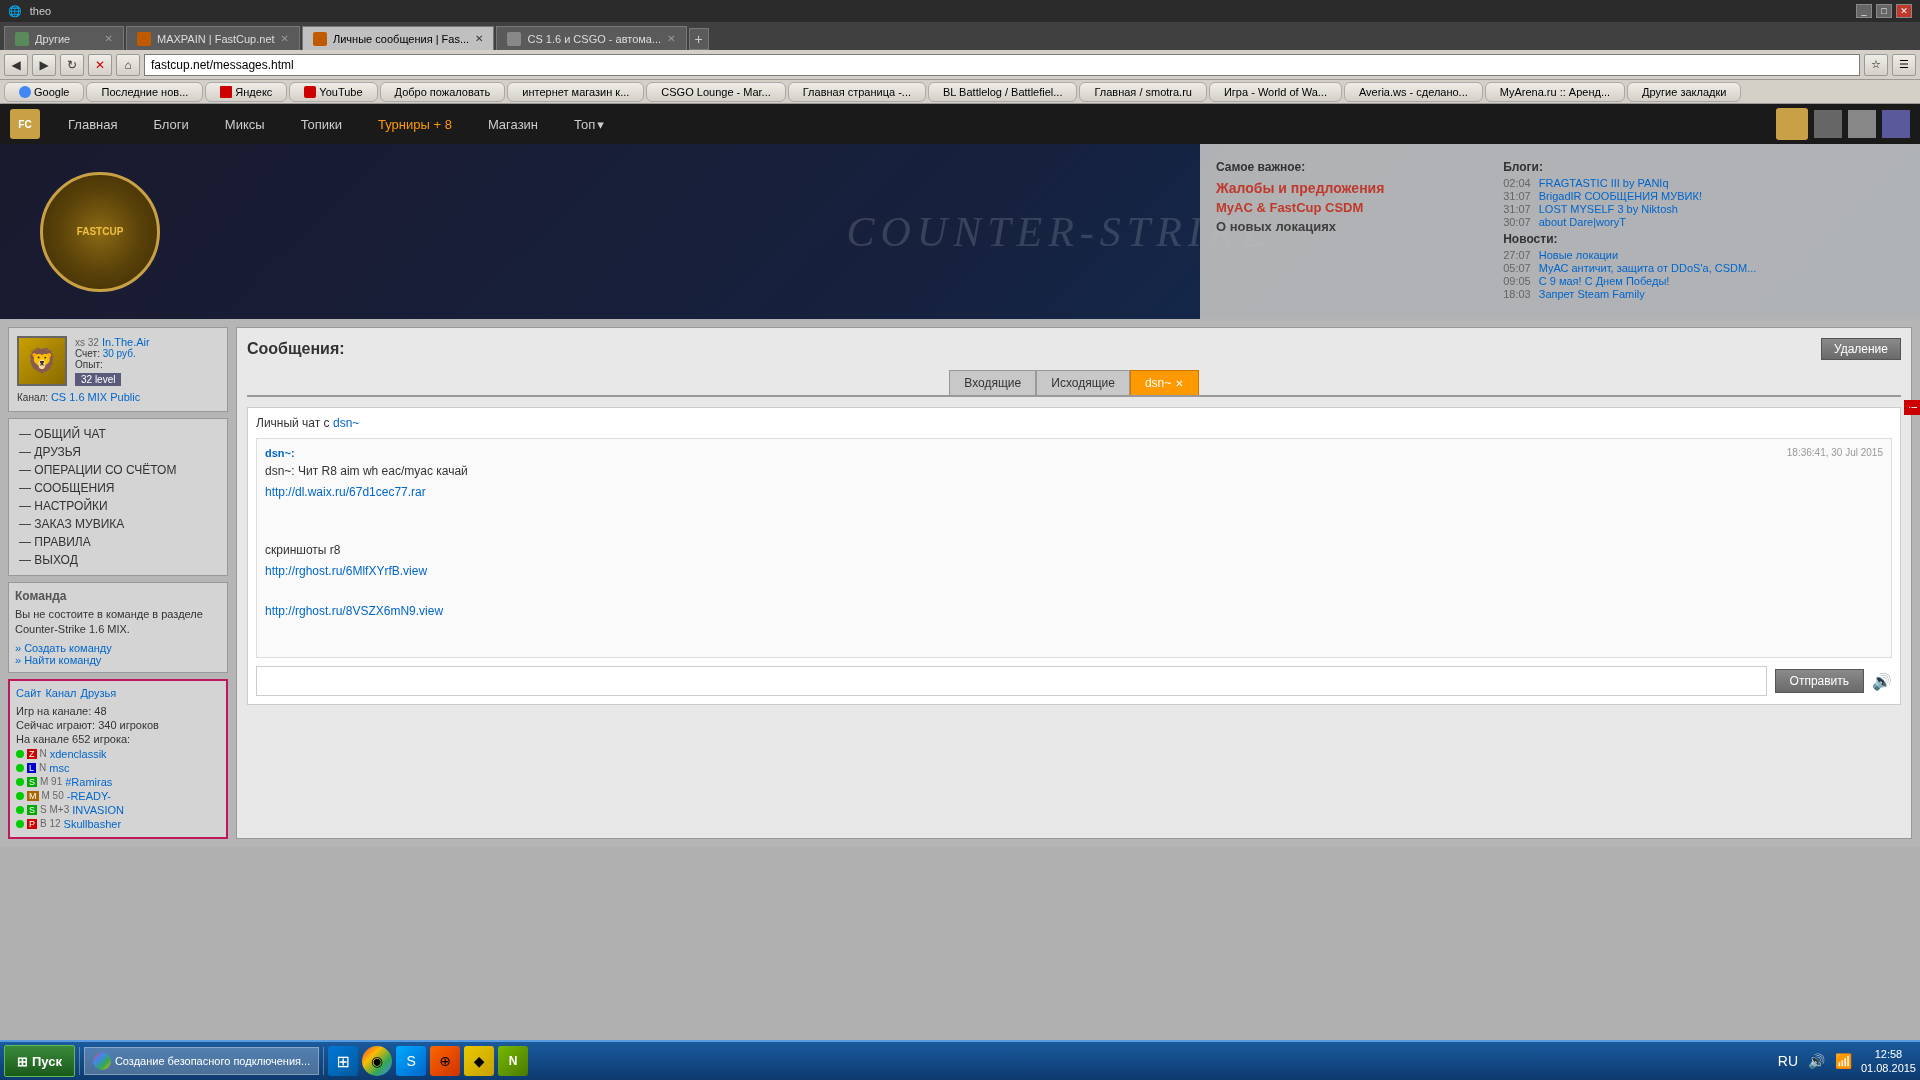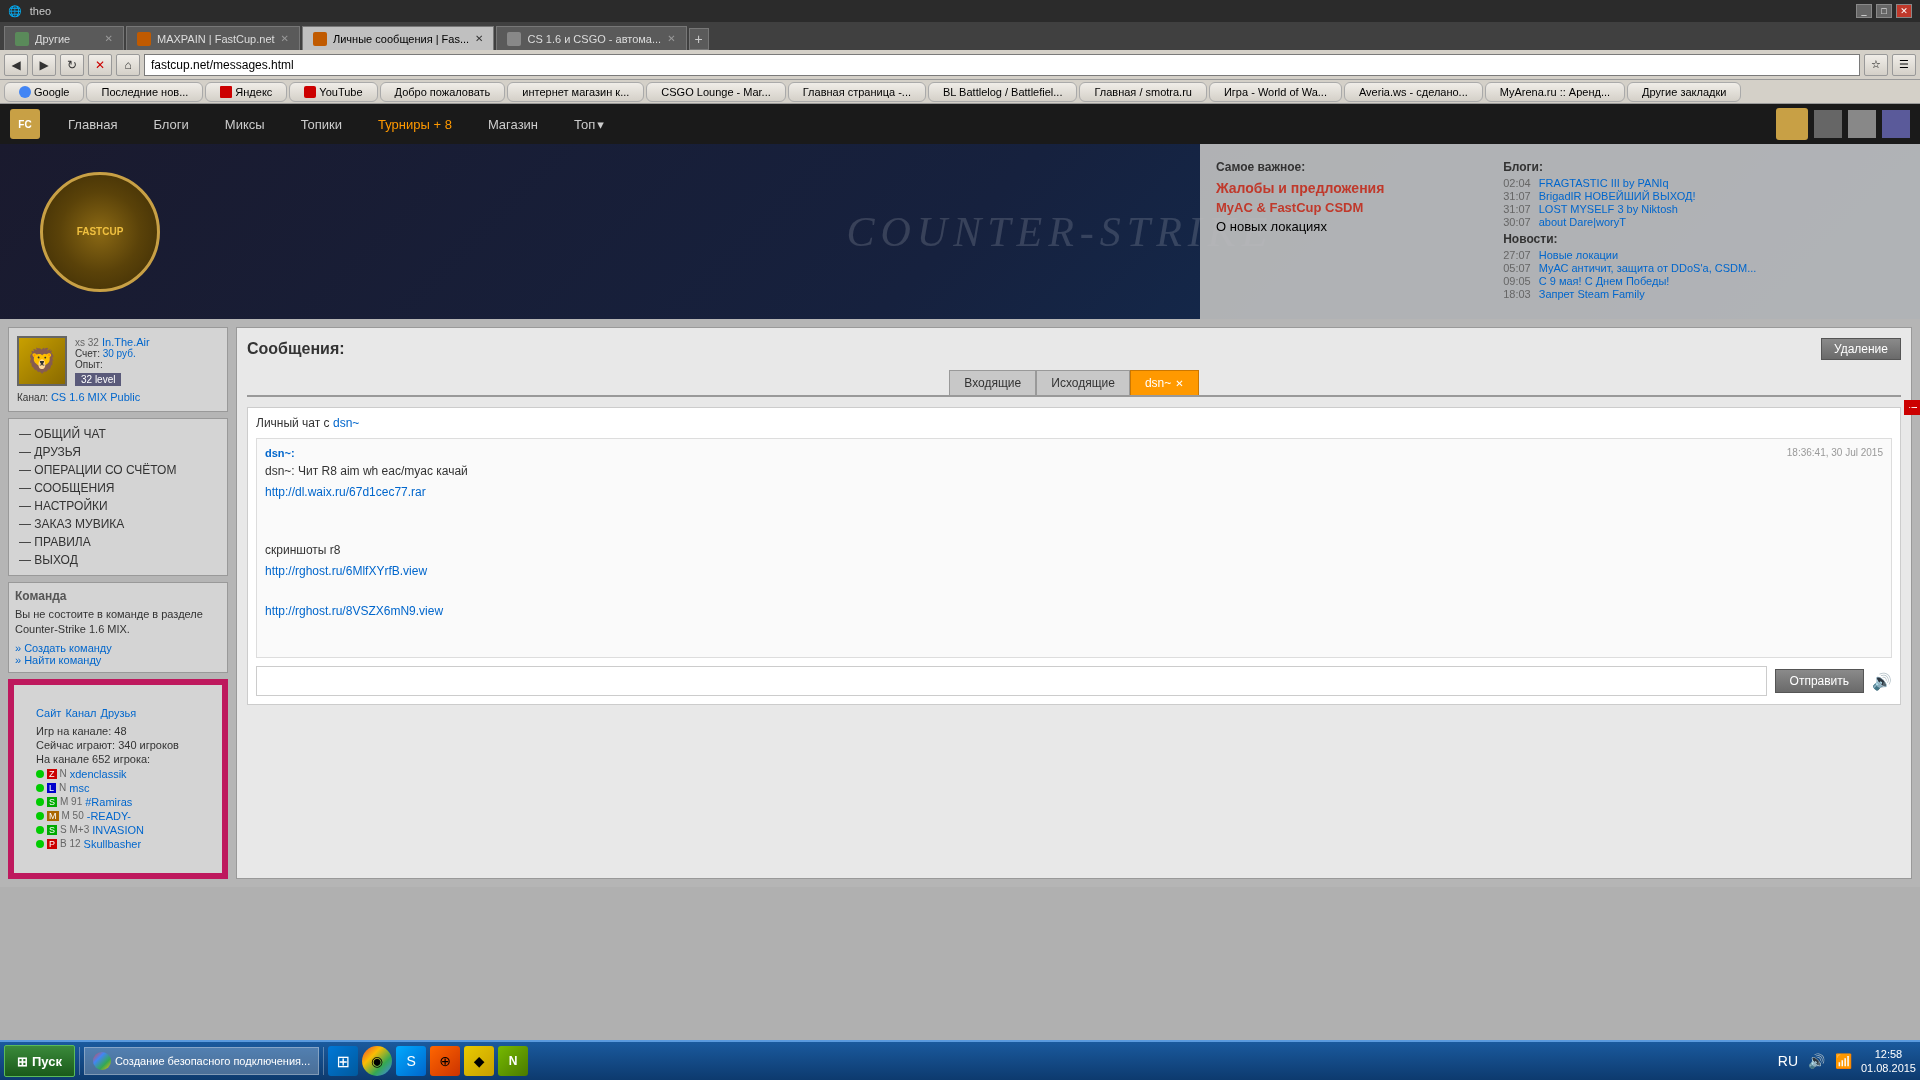--- a/index.html
+++ b/index.html
@@ -60,21 +60,21 @@
     .user-name-row { font-size: 11px; }
     .level-badge { background: #5a5a7a; color: #fff; font-size: 10px; padding: 1px 6px; margin-top: 3px; display: inline-block; }
     .sidebar-menu { background: #d4d4d4; border: 1px solid #999; padding: 6px; margin-bottom: 6px; }
     .sidebar-menu-item { padding: 2px 4px; font-size: 12px; color: #333; cursor: pointer; }
 
     .team-panel { background: #d4d4d4; border: 1px solid #999; padding: 6px; margin-bottom: 6px; font-size: 11px; }
     .team-title { font-size: 12px; font-weight: bold; color: #555; margin-bottom: 4px; }
     .team-text { color: #333; margin-bottom: 4px; line-height: 1.4; }
     .team-link { color: #0066cc; cursor: pointer; font-size: 11px; display: block; }
 
-    .channel-panel { background: #d4d4d4; border: 6px solid #be185d; padding: 22px; }
+    .channel-panel { background: #d4d4d4; border: 2px solid #be185d; padding: 6px; }
     .channel-tabs { display: flex; gap: 2px; margin-bottom: 6px; }
     .channel-tab { font-size: 11px; color: #0066cc; cursor: pointer; }
     .channel-stat { font-size: 11px; color: #333; margin-bottom: 2px; }
     .player-list { overflow-y: auto; max-height: 150px; }
     .player-item { display: flex; align-items: center; gap: 3px; font-size: 11px; padding: 1px 0; }
     .player-status { width: 8px; height: 8px; border-radius: 50%; flex-shrink: 0; }
     .player-status.green { background: #00cc00; }
     .player-rank { font-size: 10px; color: #666; background: #888; color: #fff; padding: 0 2px; font-size: 9px; }
     .rank-z { background: #cc0000; }
     .rank-l { background: #0000cc; }
@@ -256,31 +256,31 @@
     </div>
     <div class="banner-center">
       <div class="banner-title">Counter-Strike</div>
     </div>
 
     <div style="position:absolute;right:0;top:0;width:720px;height:175px;background:rgba(190,190,190,0.92);padding:16px 16px;display:flex;gap:20px;">
       <div style="flex:1;">
         <div style="font-size:12px;color:#333;font-weight:bold;margin-bottom:6px;">Самое важное:</div>
         <a style="color:#c0392b;font-size:14px;font-weight:bold;display:block;margin-bottom:4px;cursor:pointer;text-decoration:none;">Жалобы и предложения</a>
         <a style="color:#c0392b;font-size:13px;font-weight:bold;display:block;margin-bottom:4px;cursor:pointer;text-decoration:none;">MyAC &amp; FastCup CSDM</a>
-        <a style="color:#000000;font-size:13px;font-weight:normal;display:block;cursor:pointer;text-decoration:none;">О новых локациях</a>
+        <a style="color:#404040;font-size:13px;font-weight:bold;display:block;cursor:pointer;text-decoration:none;">О новых локациях</a>
       </div>
       <div style="flex:1.5;">
         <div style="font-size:12px;font-weight:bold;color:#333;margin-bottom:3px;">Блоги:</div>
         <div style="display:flex;gap:8px;font-size:11px;margin-bottom:1px;">
           <span style="color:#666;">02:04</span>
           <a style="color:#0066cc;cursor:pointer;">FRAGTASTIC III by PANIq</a>
         </div>
         <div style="display:flex;gap:8px;font-size:11px;margin-bottom:1px;">
           <span style="color:#666;">31:07</span>
-          <a style="color:#0066cc;cursor:pointer;">BrigadIR НОВЕЙШИЙ ВЫХОД!</a>
+          <a style="color:#0066cc;cursor:pointer;">BrigadIR СООБЩЕНИЯ МУВИК!</a>
         </div>
         <div style="display:flex;gap:8px;font-size:11px;margin-bottom:1px;">
           <span style="color:#666;">31:07</span>
           <a style="color:#0066cc;cursor:pointer;">LOST MYSELF 3 by Niktosh</a>
         </div>
         <div style="display:flex;gap:8px;font-size:11px;margin-bottom:4px;">
           <span style="color:#666;">30:07</span>
           <a style="color:#0066cc;cursor:pointer;">about Dare|woryT</a>
         </div>
         <div style="font-size:12px;font-weight:bold;color:#333;margin-bottom:3px;margin-top:4px;">Новости:</div>

